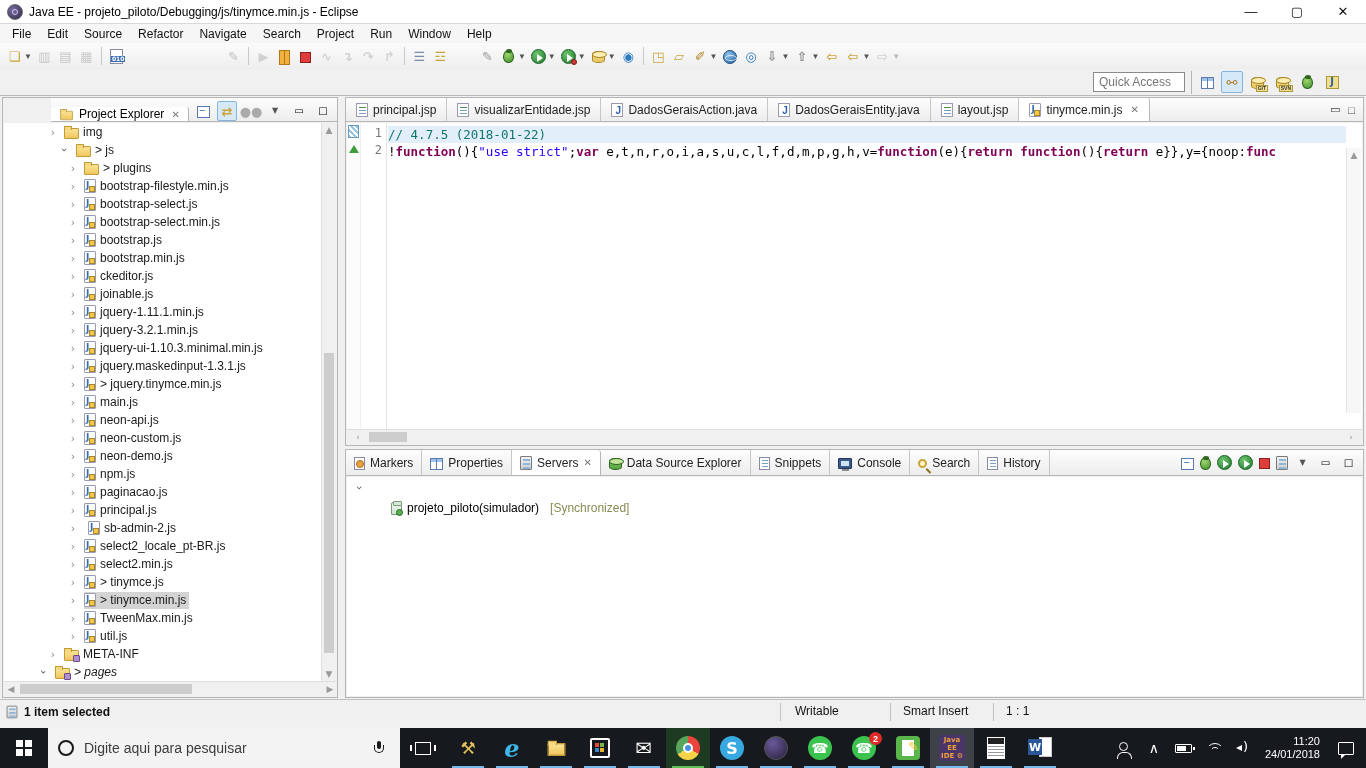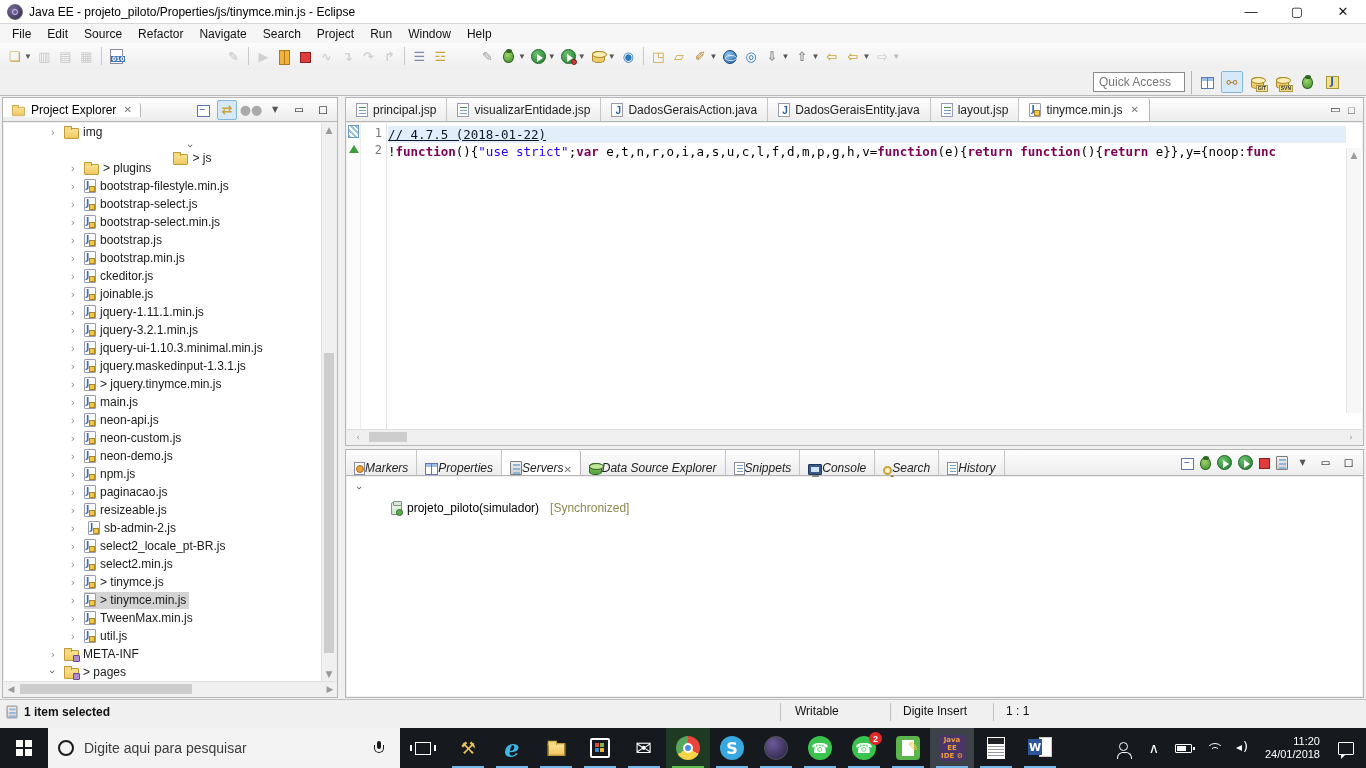--- a/index.html
+++ b/index.html
@@ -77,21 +77,21 @@
   .i-marker::after { content:""; position:absolute; left:1px; bottom:1px; width:6px; height:6px; border-radius:50%; background:#e8a43c; border:1px solid #b06a1a; }
   .i-collapse { width:13px; height:12px; border:1px solid #5a7ab0; background:#fff; margin-top:2px; }
   .i-collapse::after { content:"−"; position:absolute; left:2px; top:-2px; font-size:10px; color:#2a4a8a; }
   .i-binary { width:13px; height:15px; background:#fff; border:1px solid #8a8aa0; }
   .i-binary::after { content:"010"; position:absolute; left:0px; bottom:1px; font-size:6px; font-weight:bold; color:#fff; background:#3a6fb5; padding:0 1px; }
   .chev { width:10px; height:10px; display:inline-flex; align-items:center; justify-content:center; color:#8a8a8a; font-size:11px; font-family:"DejaVu Sans",sans-serif; flex:none; }
   .chev.exp { transform:rotate(90deg); color:#4a4a4a; }
 
   
   #explorer { position:absolute; left:2px; top:97px; width:336px; height:601px; background:#f0f0f0; border:1px solid #b6b6b6; }
-  .view-tabrow { height:24px; background:linear-gradient(#fdfdfd,#ededed); border-bottom:1px solid #b6b6b6; display:flex; align-items:center; }
+  .view-tabrow { height:24px; background:linear-gradient(#fdfdfd,#ededed); border-bottom:1px solid #b6b6b6; display:flex; align-items:flex-end;margin-left:48px; }
   .view-tab { display:flex; align-items:center; gap:5px; background:#fff; border-right:1px solid #b6b6b6; padding:0 8px; border-radius:3px 3px 0 0; }
   .view-tab .x { color:#777; font-size:10px; margin-left:2px; }
   .view-toolbar { margin-left:auto; display:flex; align-items:center; gap:4px; padding-right:4px; }
   .vt-btn { width:20px; height:20px; display:flex; align-items:center; justify-content:center; border-radius:2px; }
   .vt-btn.active { background:#d6e9f8; border:1px solid #84b6dd; }
   #tree { position:absolute; left:1px; top:25px; width:318px; height:558px; background:#fff; overflow:hidden; }
   .trow { height:18px; display:flex; align-items:center; white-space:nowrap; }
   .trow .sel-wrap { display:flex; align-items:center; gap:4px; padding:0 3px 0 0; height:17px; }
   .trow.selected .sel-wrap { background:#d4d4d4; }
   .tlabel { color:#1a1a1a; }
@@ -114,30 +114,30 @@
   .i-javadoc::before { content:"J"; position:absolute; left:3px; top:1px; font-size:10px; font-weight:bold; color:#2a5fae; }
   #ed-body { position:absolute; left:1px; top:25px; right:1px; bottom:16px; background:#fff; }
   #annot-col { position:absolute; left:0; top:0; width:14px; bottom:0; background:#fcfcfc; border-right:1px solid #eee; }
   #gutter { position:absolute; left:14px; top:0; width:26px; bottom:0; background:#fff; border-right:1px solid #e4e4e4; }
   .lnum { position:absolute; right:4px; color:#787878; font-family:"DejaVu Sans Mono",monospace; font-size:12px; }
   .code-line { position:absolute; left:41px; right:16px; height:17px; font-family:"DejaVu Sans Mono",monospace; font-size:12.5px; white-space:pre; overflow:hidden; line-height:17px; }
   .code-line.hl { background:#e3eefb; }
   .hl-band { position:absolute; left:41px; right:16px; height:17px; background:#e3eefb; }
   .tok-kw { color:#7f0055; font-weight:bold; }
   .tok-str { color:#2a00ff; }
-  .tok-comment { color:#0f172a;text-decoration:underline; }
+  .tok-comment { color:#0f766e; }
   #annot-sq { position:absolute; left:1px; top:2px; width:11px; height:13px; border:1px solid #6a9ac0; background:repeating-linear-gradient(45deg,#9cc3e0 0 2px,#fff 2px 4px); }
   #annot-tri { position:absolute; left:2px; top:22px; width:0; height:0; border-left:5px solid transparent; border-right:5px solid transparent; border-bottom:8px solid #3c9e3c; }
   #ovr { position:absolute; right:1px; top:25px; width:15px; bottom:16px; background:#f7f7f7; border-left:1px solid #e4e4e4; }
   #ed-hsb { position:absolute; left:1px; bottom:1px; right:1px; height:15px; background:#f0f0f0; border-top:1px solid #ddd; }
 
   
   #bottom { position:absolute; left:345px; top:449px; width:1019px; height:249px; background:#f0f0f0; border:1px solid #b6b6b6; }
   #bt-tabs { height:26px; background:linear-gradient(#fdfdfd,#ededed); border-bottom:1px solid #b6b6b6; display:flex; }
-  .bt-tab { display:flex; align-items:flex-end; padding:0 8px; border-right:1px solid #c6c6c6; color:#222;font-style:italic; }
+  .bt-tab { display:flex; align-items:center; gap:5px; padding:0 8px; border-right:1px solid #c6c6c6; color:#222; }
   .bt-tab.active { background:#fff; border-radius:3px 3px 0 0; border-right:1px solid #b6b6b6; }
   #bt-toolbar { margin-left:auto; display:flex; align-items:center; gap:6px; padding-right:6px; }
   #srv-body { position:absolute; left:1px; top:27px; right:1px; bottom:1px; background:#fff; }
   .srow { height:18px; display:flex; align-items:center; }
   .srow .sel-wrap { display:flex; align-items:center; gap:5px; height:18px; padding:0 4px 0 1px; }
   .srow.selected .sel-wrap { background:#cbe8f6; }
   .sstate { color:#1a1a1a; margin-left:6px; }
   .sstate.olive { color:#8a8a52; }
 
   
@@ -183,21 +183,21 @@
   .vol::before { content:""; position:absolute; left:0; top:3px; border-top:3px solid transparent; border-bottom:3px solid transparent; border-right:6px solid #fff; }
   .vol::after { content:")"; position:absolute; left:7px; top:-3px; color:#fff; font-size:13px; }
   .person { width:9px; height:9px; border:1.5px solid #fff; border-radius:50%; position:relative; margin-top:-4px; }
   .person::after { content:""; position:absolute; left:-3px; top:9px; width:13px; height:6px; border:1.5px solid #fff; border-bottom:none; border-radius:6px 6px 0 0; }
 </style>
 </head>
 <body>
 
 <div id="titlebar">
   <div class="app-icon"></div>
-  <span id="title-text">Java EE - projeto_piloto/Properties/js/tinymce.min.js - Eclipse</span>
+  <span id="title-text">Java EE - projeto_piloto/Debugging/js/tinymce.min.js - Eclipse</span>
   <div id="win-controls">
     <div class="win-btn">—</div>
     <div class="win-btn">▢</div>
     <div class="win-btn">✕</div>
   </div>
 </div>
 
 <div id="menubar">
     <div class="menu-item">File</div>
     <div class="menu-item">Edit</div>
@@ -397,21 +397,21 @@
     </div>
   </div>
   <div id="tree">
       <div class="trow" style="padding-left: 44px;">
         <span class="chev">›</span>
         <span class="sel-wrap" style="margin-left: 6px;">
           <span class="i i-folder"></span>
           <span class="tlabel">img</span>
         </span>
       </div>
-      <div class="trow" style="padding-left: 56px; flex-direction: column;">
+      <div class="trow" style="padding-left: 56px;">
         <span class="chev exp">›</span>
         <span class="sel-wrap" style="margin-left: 6px;">
           <span class="i i-folder"></span>
           <span class="tlabel">&gt; js</span>
         </span>
       </div>
       <div class="trow" style="padding-left: 64px;">
         <span class="chev">›</span>
         <span class="sel-wrap" style="margin-left: 6px;">
           <span class="i i-folder"></span>
@@ -541,21 +541,21 @@
         <span class="chev">›</span>
         <span class="sel-wrap" style="margin-left: 6px;">
           <span class="i i-doc"></span>
           <span class="tlabel">paginacao.js</span>
         </span>
       </div>
       <div class="trow" style="padding-left: 64px;">
         <span class="chev">›</span>
         <span class="sel-wrap" style="margin-left: 6px;">
           <span class="i i-doc"></span>
-          <span class="tlabel">resizeable.js</span>
+          <span class="tlabel">principal.js</span>
         </span>
       </div>
       <div class="trow" style="padding-left: 64px;">
         <span class="chev">›</span>
         <span class="sel-wrap" style="margin-left: 10px;">
           <span class="i i-doc"></span>
           <span class="tlabel">sb-admin-2.js</span>
         </span>
       </div>
       <div class="trow" style="padding-left: 64px;">
@@ -600,21 +600,21 @@
           <span class="tlabel">util.js</span>
         </span>
       </div>
       <div class="trow" style="padding-left: 44px;">
         <span class="chev">›</span>
         <span class="sel-wrap" style="margin-left: 6px;">
           <span class="i i-folder meta"></span>
           <span class="tlabel">META-INF</span>
         </span>
       </div>
-      <div class="trow" style="padding-left: 44px;">
+      <div class="trow" style="padding-left: 35px; font-style: italic;">
         <span class="chev exp">›</span>
         <span class="sel-wrap" style="margin-left: 6px;">
           <span class="i i-folder meta"></span>
           <span class="tlabel">&gt; pages</span>
         </span>
       </div>
     </div>
   <div id="tree-vsb" class="sb">
     <div class="sb-arrow" style="height:14px">▲</div>
     <div class="sb-thumb" style="position:absolute;left:2px;right:2px;top:230px;height:300px"></div>
@@ -746,21 +746,21 @@
 </div>
 
 <div id="statusbar">
   <div id="status-left">
     <span class="i i-server" style="transform:scale(.9)"></span>
     <span>1 item selected</span>
   </div>
   <div class="st-sep" style="left:780px"></div>
   <div class="st-seg" style="left:795px;width:90px">Writable</div>
   <div class="st-sep" style="left:890px"></div>
-  <div class="st-seg" style="left:903px;width:85px">Digite Insert</div>
+  <div class="st-seg" style="left:903px;width:85px">Smart Insert</div>
   <div class="st-sep" style="left:993px"></div>
   <div class="st-seg" style="left:1006px;width:60px">1 : 1</div>
 </div>
 
 <div id="taskbar">
   <div id="start-btn">
     <div class="win-logo">
         <div></div>
         <div></div>
         <div></div>

